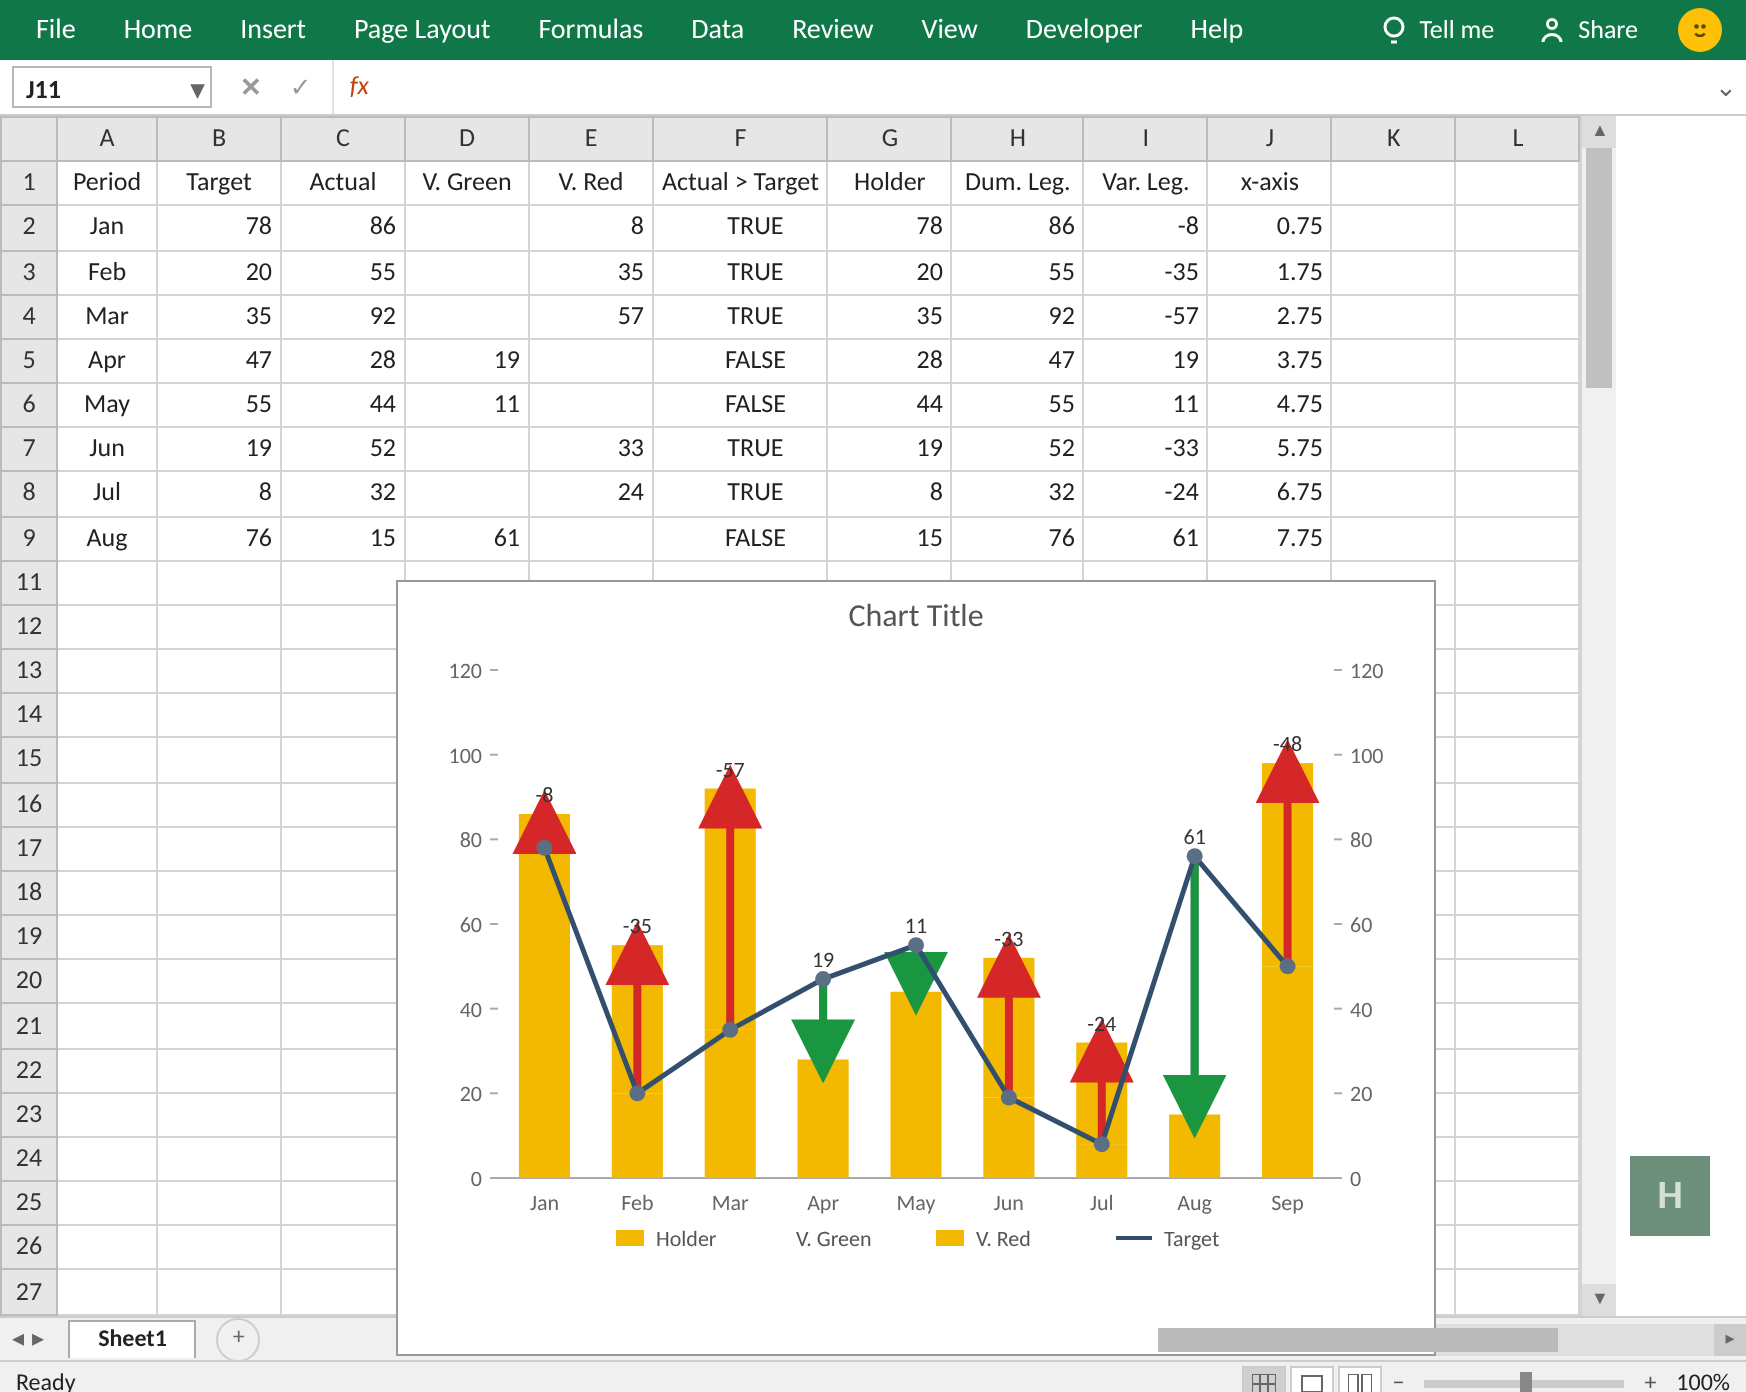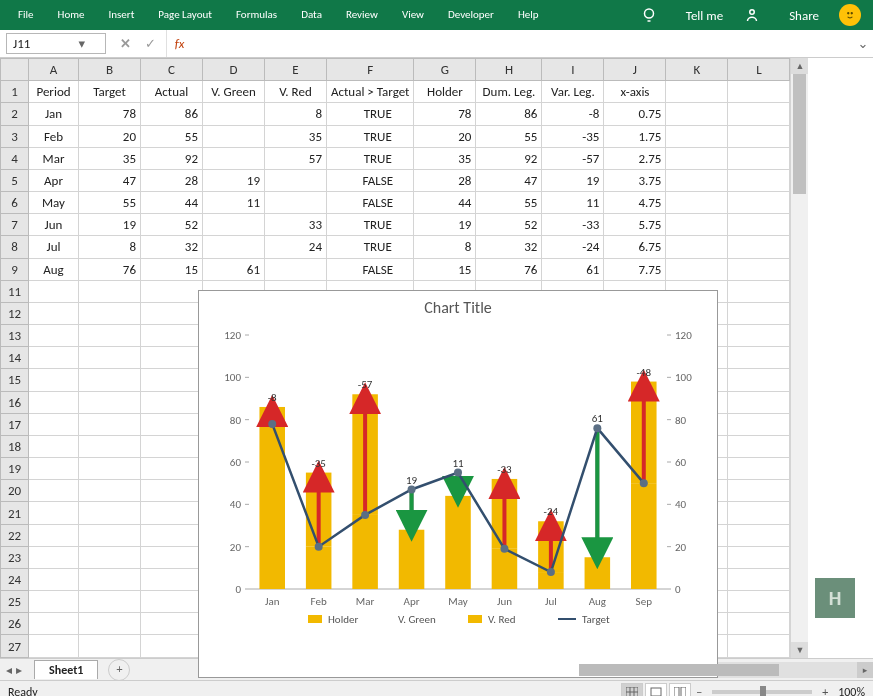--- a/index.html
+++ b/index.html
@@ -1,27 +1,27 @@
 <!DOCTYPE html>
 <html><head>
 <meta charset="utf-8">
 <style>
   * { box-sizing: border-box; }
   html, body { margin:0; padding:0; font-family: "Segoe UI", Calibri, Arial, sans-serif; font-size:13px; color:#222; background:#fff; overflow:hidden; width:873px; height:696px; }
   
   .ribbon { background:#107848; color:#fff; height:30px; display:flex; align-items:center; padding:0 6px; }
-  .ribbon .tab { padding:0 12px; line-height:30px; cursor:pointer; font-size:11px; }
+  .ribbon .tab { padding:0 12px; line-height:30px; cursor:pointer; font-size:14px; }
   .ribbon .spacer { flex:1; }
   .ribbon .icon { width:18px; height:18px; margin-right:4px; }
-  .ribbon .btn { display:flex; align-items:center; padding:0 10px;gap:24px; }
+  .ribbon .btn { display:flex; align-items:center; padding:0 10px; }
   .smiley { width:22px; height:22px; background:#ffc107; border-radius:50%; display:flex; align-items:center; justify-content:center; margin-left:10px; margin-right:6px; }
   .smiley svg { width:14px; height:14px; }
   
   .fx-row { height:28px; border-bottom:1px solid #ccc; display:flex; align-items:center; background:#fff; }
-  .namebox { width:100px; border:1px solid #b7b7b7; margin:3px 0 3px 6px; height:21px; display:flex; align-items:center; padding:0 20px 0 6px; font-size:13px; }
+  .namebox { width:100px; border:1px solid #b7b7b7; margin:3px 0 3px 6px; height:21px; display:flex; align-items:flex-end; padding:0 3px 0 6px; font-size:13px;font-weight:bold; }
   .namebox .dd { margin-left:auto; color:#666; }
   .fx-icons { display:flex; align-items:center; gap:14px; padding:0 10px 0 14px; color:#999; font-size:13px; border-right:1px solid #e0e0e0; height:100%; }
   .fx-icons .cancel { font-weight:bold; }
   .fx-label { font-style:italic; padding:0 8px; color:#c2410c;text-align:right; }
   .formula-bar { flex:1; height:100%; }
   .expand { width:20px; text-align:center; color:#666; }
   
   .grid-wrap { position:relative; display:flex; height:600px; }
   .grid { border-collapse:collapse; table-layout:fixed; }
   .grid th, .grid td { border:1px solid #d4d4d4; height:20px; padding:0 4px; font-size:13px; white-space:nowrap; overflow:hidden; }

